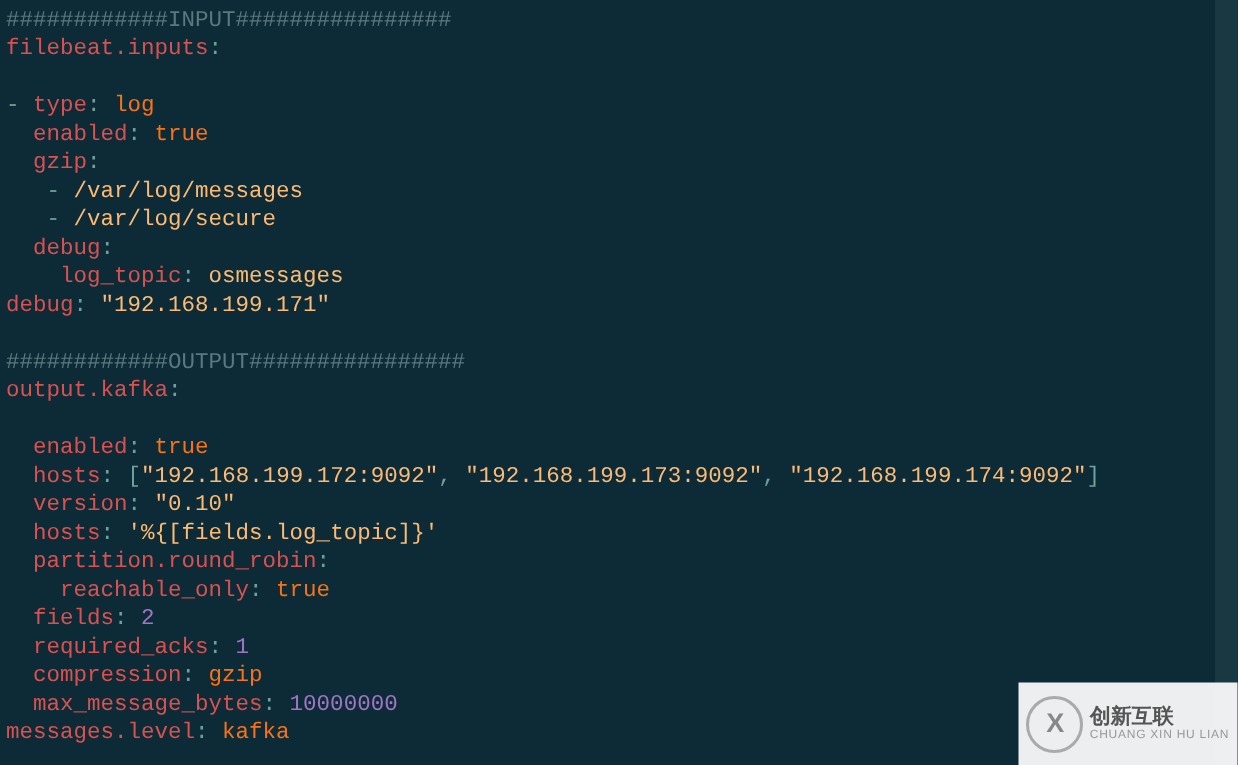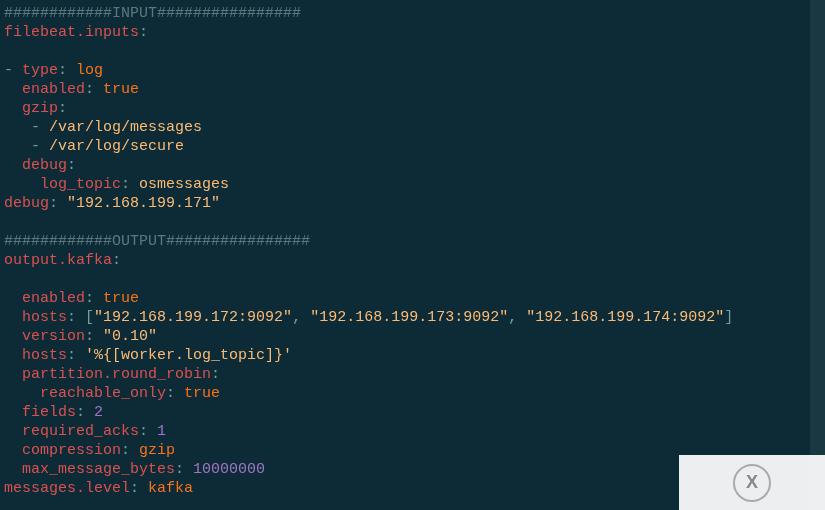--- a/index.html
+++ b/index.html
@@ -89,27 +89,31 @@
   <span class="c-key">debug</span><span class="c-punct">:</span>
     <span class="c-key">log_topic</span><span class="c-punct">:</span> <span class="c-string">osmessages</span>
 <span class="c-key">debug</span><span class="c-punct">:</span> <span class="c-string">"192.168.199.171"</span>
 
 <span class="c-comment">############OUTPUT################</span>
 <span class="c-key">output.kafka</span><span class="c-punct">:</span>
 
   <span class="c-key">enabled</span><span class="c-punct">:</span> <span class="c-bool">true</span>
   <span class="c-key">hosts</span><span class="c-punct">:</span> <span class="c-punct">[</span><span class="c-string">"192.168.199.172:9092"</span><span class="c-punct">,</span> <span class="c-string">"192.168.199.173:9092"</span><span class="c-punct">,</span> <span class="c-string">"192.168.199.174:9092"</span><span class="c-punct">]</span>
   <span class="c-key">version</span><span class="c-punct">:</span> <span class="c-string">"0.10"</span>
-  <span class="c-key">hosts</span><span class="c-punct">:</span> <span class="c-string">'%{[worker.log_topic]}'</span>
+  <span class="c-key">hosts</span><span class="c-punct">:</span> <span class="c-string">'%{[fields.log_topic]}'</span>
   <span class="c-key">partition.round_robin</span><span class="c-punct">:</span>
     <span class="c-key">reachable_only</span><span class="c-punct">:</span> <span class="c-bool">true</span>
   <span class="c-key">fields</span><span class="c-punct">:</span> <span class="c-number">2</span>
   <span class="c-key">required_acks</span><span class="c-punct">:</span> <span class="c-number">1</span>
   <span class="c-key">compression</span><span class="c-punct">:</span> <span class="c-bool">gzip</span>
   <span class="c-key">max_message_bytes</span><span class="c-punct">:</span> <span class="c-number">10000000</span>
 <span class="c-key">messages.level</span><span class="c-punct">:</span> <span class="c-bool">kafka</span>
 </div>
 
 <div class="scrollbar"></div>
 
 <div class="watermark">
   <div class="wm-logo">X</div>
+  <div>
+    <div class="wm-text-top">创新互联</div>
+    <div class="wm-text-bottom">CHUANG XIN HU LIAN</div>
+  </div>
 </div>
 
 </body></html>

